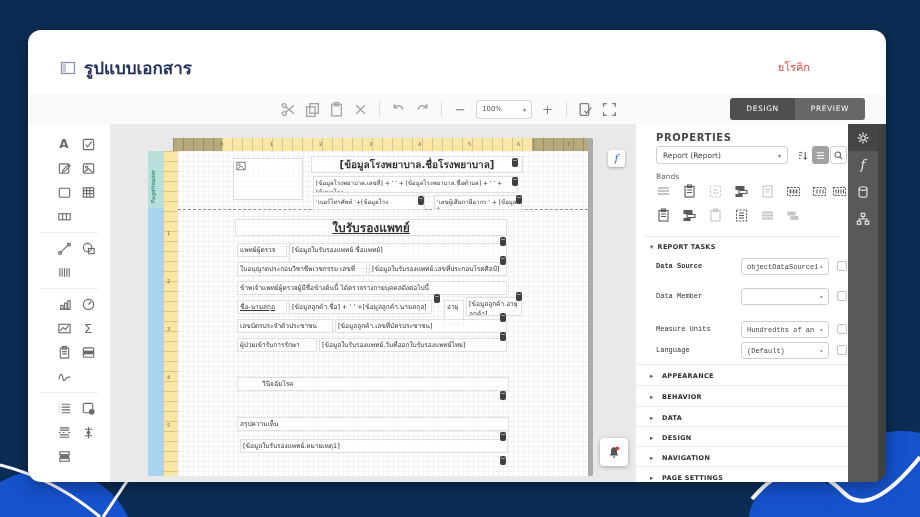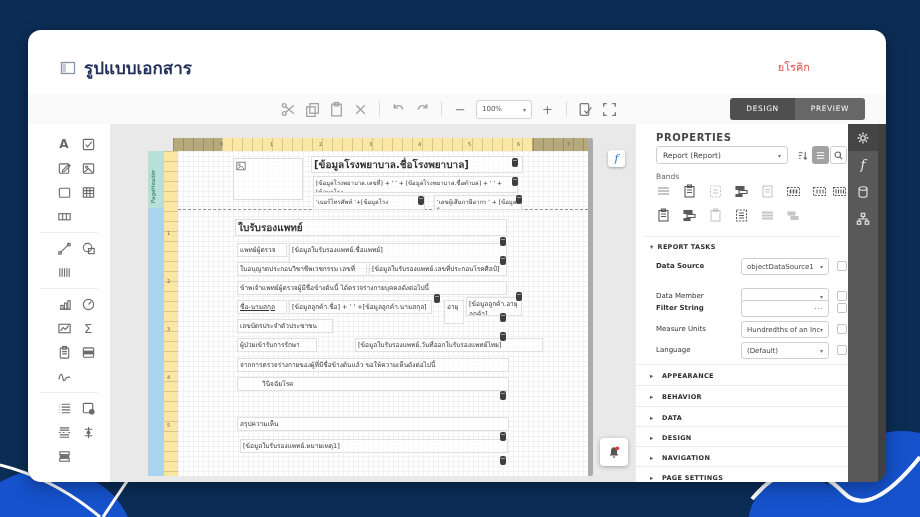--- a/index.html
+++ b/index.html
@@ -58,24 +58,24 @@
 
   
   .page { position:absolute; left:68px; top:27px; width:410px; height:325px; background:#fff;
           background-image:
             repeating-linear-gradient(to right, #f2f2f2 0 1px, transparent 1px 5px),
             repeating-linear-gradient(to bottom, #f2f2f2 0 1px, transparent 1px 5px);
           box-shadow:2px 0 0 #b5b5b5; }
   .band-sep { position:absolute; left:0; top:58px; width:100%; border-top:1px dashed #8f8f8f; }
   .fld { position:absolute; border:1px solid #e0e0e0; font-size:6.5px; color:#333;
          padding:1px 2px; overflow:hidden; line-height:1.55; background:rgba(255,255,255,.6); cursor:pointer; }
-  .fld.center { }
+  .fld.center { text-align:center; }
   .fld.b { font-weight:bold; }
   .fld.title { font-size:10px; line-height:14px; }
-  .fld.doct { font-size:10px; line-height:14px; font-weight:600; }
+  .fld.doct { font-size:12px; line-height:14px; font-weight:600;text-decoration:underline; }
   .bico { position:absolute; width:6px; height:9px; background:#3f3f3f; border-radius:2px; }
   .bico:after { content:""; position:absolute; left:1px; top:2px; width:4px; height:1px; background:#9a9a9a; }
   .picbox { position:absolute; left:55px; top:7px; width:70px; height:42px; border:1px solid #dcdcdc; background:rgba(255,255,255,.6); }
   .picbox svg { position:absolute; left:2px; top:2px; width:10px; height:10px; stroke:#777; fill:none; stroke-width:1.1; }
 
   .float-f { position:absolute; left:498px; top:26px; width:17px; height:17px; background:#fff; border-radius:3px;
              box-shadow:0 1px 3px rgba(0,0,0,.3); display:flex; align-items:center; justify-content:center;
              color:#2f6fd6; font-family:"DejaVu Serif",serif; font-style:italic; font-size:11px; cursor:pointer; }
   .bell-btn { position:absolute; left:490px; top:314px; width:28px; height:28px; background:#fff; border-radius:4px;
               box-shadow:0 1px 4px rgba(0,0,0,.3); display:flex; align-items:center; justify-content:center; cursor:pointer; }
@@ -92,21 +92,21 @@
   .mini-btn.active { background:#a2a2a2; color:#fff; }
   .mini-btn.bordered { border:1px solid #cfcfcf; }
   .mini-btn svg { width:11px; height:11px; stroke:currentColor; fill:none; stroke-width:1.2; }
   .bands-label { position:absolute; left:20px; top:48px; font-size:7.5px; color:#666; }
   .band-ico { position:absolute; width:15px; height:15px; cursor:pointer; }
   .band-ico svg { width:15px; height:15px; stroke:currentColor; fill:none; stroke-width:1.1; }
   .band-ico.on { color:#5a5a5a; } .band-ico.off { color:#c6c6c6; }
   .props-div { position:absolute; left:8px; right:8px; top:112px; border-top:1px solid #ececec; }
   .rt-head { position:absolute; left:14px; top:119px; font-size:6.5px; font-weight:bold; color:#2f2f2f; letter-spacing:.3px; }
   .rt-head .c { color:#555; margin-right:4px; }
-  .task-row { position:absolute; left:0; width:100%; height:20px; }
+  .task-row { position:absolute; left:0; width:100%; height:20px;font-family:Liberation Mono, monospace; }
   .task-label { position:absolute; left:20px; top:6px; font-size:7px; color:#333; }
   .task-label.b { font-weight:bold; }
   .task-ctl { position:absolute; left:105px; top:2px; width:88px; height:17px; border:1px solid #cfcfcf; border-radius:3px;
               background:#fff; font-size:7px; color:#444; display:flex; align-items:center; justify-content:space-between;
               padding:0 5px; cursor:pointer; overflow:hidden; }
   .task-ctl .val { white-space:nowrap; overflow:hidden; }
   .task-chk { position:absolute; left:201px; top:5px; width:10px; height:10px; border:1px solid #c2c2c2; border-radius:2px; cursor:pointer; }
   .sec-row { position:absolute; left:0; width:100%; height:21px; border-top:1px solid #ececec; cursor:pointer; }
   .sec-row span.t { position:absolute; left:26px; top:7px; font-size:6.5px; font-weight:bold; color:#2f2f2f; letter-spacing:.3px; }
   .sec-row span.c { position:absolute; left:14px; top:7px; font-size:6.5px; color:#555; }
@@ -395,27 +395,27 @@
       <div class="fld" style="left:59px;top:130px;width:270px;height:14px;">ข้าพเจ้าแพทย์ผู้ตรวจผู้มีชื่อข้างต้นนี้ ได้ตรวจร่างกายบุคคลดังต่อไปนี้</div>
 
       <div class="fld" style="left:59px;top:149px;width:50px;height:14px;text-decoration:underline;">ชื่อ-นามสกุล</div>
       <div class="fld" style="left:111px;top:149px;width:143px;height:14px;">[ข้อมูลลูกค้า.ชื่อ]  + ' ' +[ข้อมูลลูกค้า.นามสกุล]</div>
       <span class="bico" style="left:256px;top:143px;"></span>
       <div class="fld" style="left:266px;top:149px;width:20px;height:24px;">อายุ</div>
       <div class="fld" style="left:288px;top:146px;width:56px;height:19px;">[ข้อมูลลูกค้า.อายุ ลูกค้า]</div>
       <span class="bico" style="left:338px;top:141px;"></span>
 
       <div class="fld" style="left:59px;top:168px;width:96px;height:14px;">เลขบัตรประจำตัวประชาชน</div>
+      <div class="fld" style="left:157px;top:168px;width:172px;height:14px;">[ข้อมูลลูกค้า.เลขที่บัตรประชาชน]</div>
       <span class="bico" style="left:322px;top:162px;"></span>
 
       <div class="fld" style="left:59px;top:187px;width:80px;height:14px;">ผู้ป่วยเข้ารับการรักษา</div>
-      <div class="fld" style="left:141px;top:187px;width:188px;height:14px;margin-left:36px;">[ข้อมูลใบรับรองแพทย์.วันที่ออกใบรับรองแพทย์ไทย]</div>
+      <div class="fld" style="left:141px;top:187px;width:188px;height:14px;">[ข้อมูลใบรับรองแพทย์.วันที่ออกใบรับรองแพทย์ไทย]</div>
       <span class="bico" style="left:322px;top:181px;"></span>
 
-      <div class="fld" style="left:59px;top:207px;width:272px;height:14px;">จากการตรวจร่างกายของผู้ที่มีชื่อข้างต้นแล้ว ขอให้ความเห็นดังต่อไปนี้</div>
       <div class="fld" style="left:59px;top:226px;width:272px;height:14px;padding-left:24px;">วินิจฉัยโรค</div>
 
       <span class="bico" style="left:322px;top:240px;"></span>
 
       <div class="fld" style="left:59px;top:266px;width:272px;height:14px;">สรุปความเห็น</div>
 
       <div class="fld" style="left:62px;top:288px;width:268px;height:14px;">[ข้อมูลใบรับรองแพทย์.หมายเหตุ1]</div>
       <span class="bico" style="left:322px;top:281px;"></span>
       <span class="bico" style="left:322px;top:305px;"></span>
     </div>
@@ -531,28 +531,20 @@
       <span class="task-chk"></span>
     </div>
     <div class="task-row" style="top:162px;">
       <span class="task-label">Data Member</span>
       <span class="task-ctl">
         <span class="val"></span>
           <span class="caret">▾</span>
       </span>
       <span class="task-chk"></span>
     </div>
-    <div class="task-row" style="top:174px;">
-      <span class="task-label b">Filter String</span>
-      <span class="task-ctl">
-        <span class="val"></span>
-          <span class="caret" style="font-size:8px;letter-spacing:1px;">⋯</span>
-      </span>
-      <span class="task-chk"></span>
-    </div>
     <div class="task-row" style="top:195px;">
       <span class="task-label">Measure Units</span>
       <span class="task-ctl">
         <span class="val">Hundredths of an Inch</span>
           <span class="caret">▾</span>
       </span>
       <span class="task-chk"></span>
     </div>
     <div class="task-row" style="top:216px;">
       <span class="task-label">Language</span>

